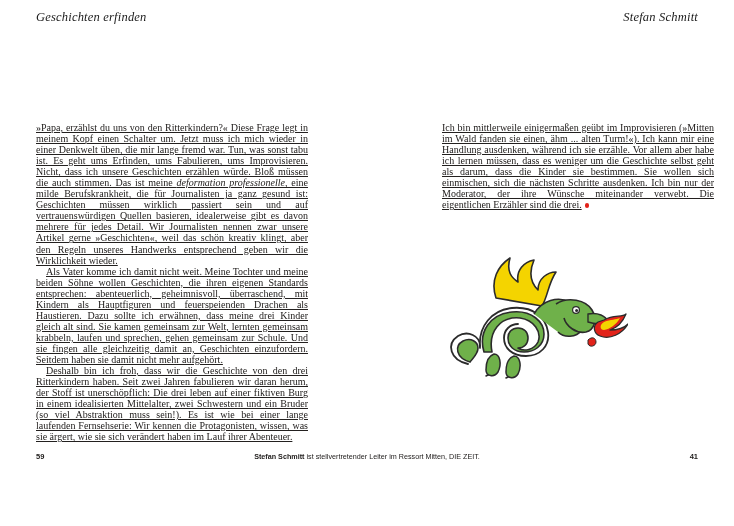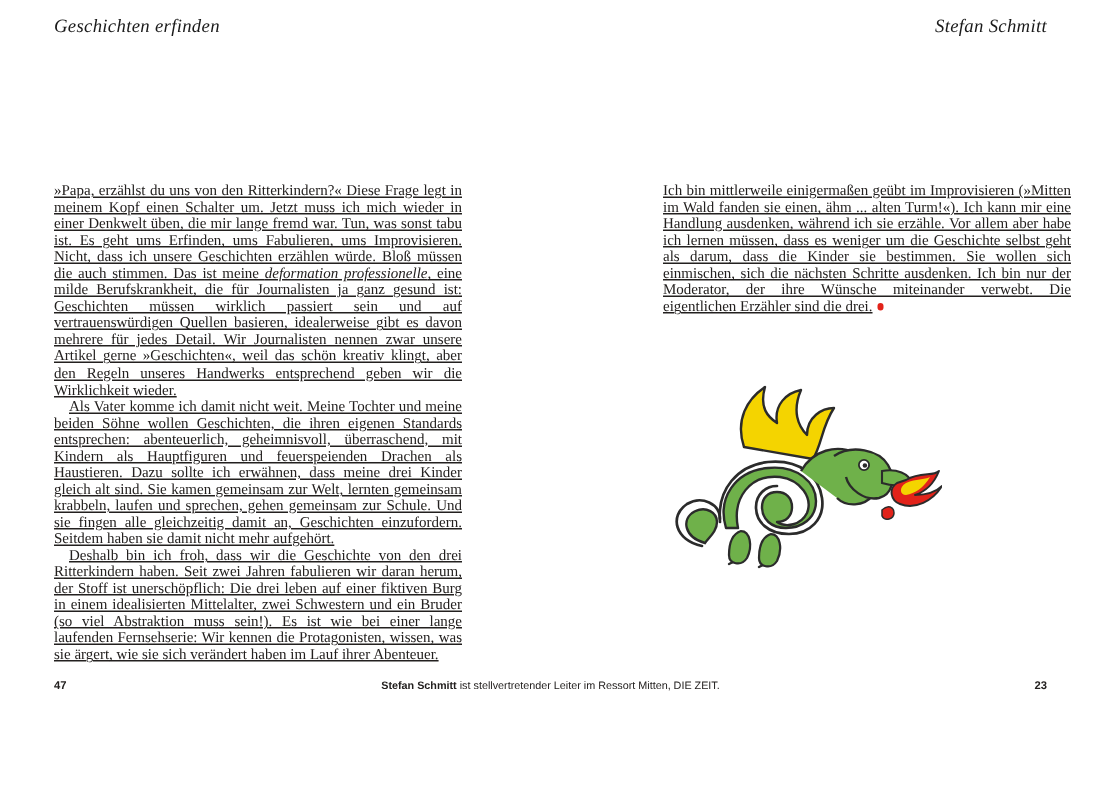--- a/index.html
+++ b/index.html
@@ -150,20 +150,20 @@
     <circle cx="138.6" cy="58.4" r="1.5" fill="#2b2b2b"></circle>
 
     <path d="M150 62 C160 60 168 64 170 70 C164 72 156 72 150 70 Z" fill="#6fb14a" stroke="#2b2b2b" stroke-width="1.4"></path>
 
     <path d="M166 68 C176 62 184 66 188 62 C184 72 178 76 172 78 C180 78 186 76 190 72 C184 82 172 88 162 84 C156 82 154 74 160 70 Z" fill="#e2231a" stroke="#2b2b2b" stroke-width="1.3" stroke-linejoin="round"></path>
     <path d="M166 70 C173 67 178 68 182 66 C178 73 172 77 166 78 C162 78 161 73 166 70 Z" fill="#f4d400" stroke="none"></path>
 
     <path d="M150 88 C154 84 158 86 158 90 C158 94 152 96 150 92 Z" fill="#e2231a" stroke="#2b2b2b" stroke-width="1"></path>
   </svg>
 
-  <div class="folio folio-left">47</div>
-  <div class="folio folio-right">23</div>
+  <div class="folio folio-left">59</div>
+  <div class="folio folio-right">41</div>
 
   <div class="byline">
     <span class="name">Stefan Schmitt</span><span class="rest"> ist stellvertretender Leiter im Ressort Mitten, DIE ZEIT.</span>
   </div>
 
 </div>
 
 </body></html>

